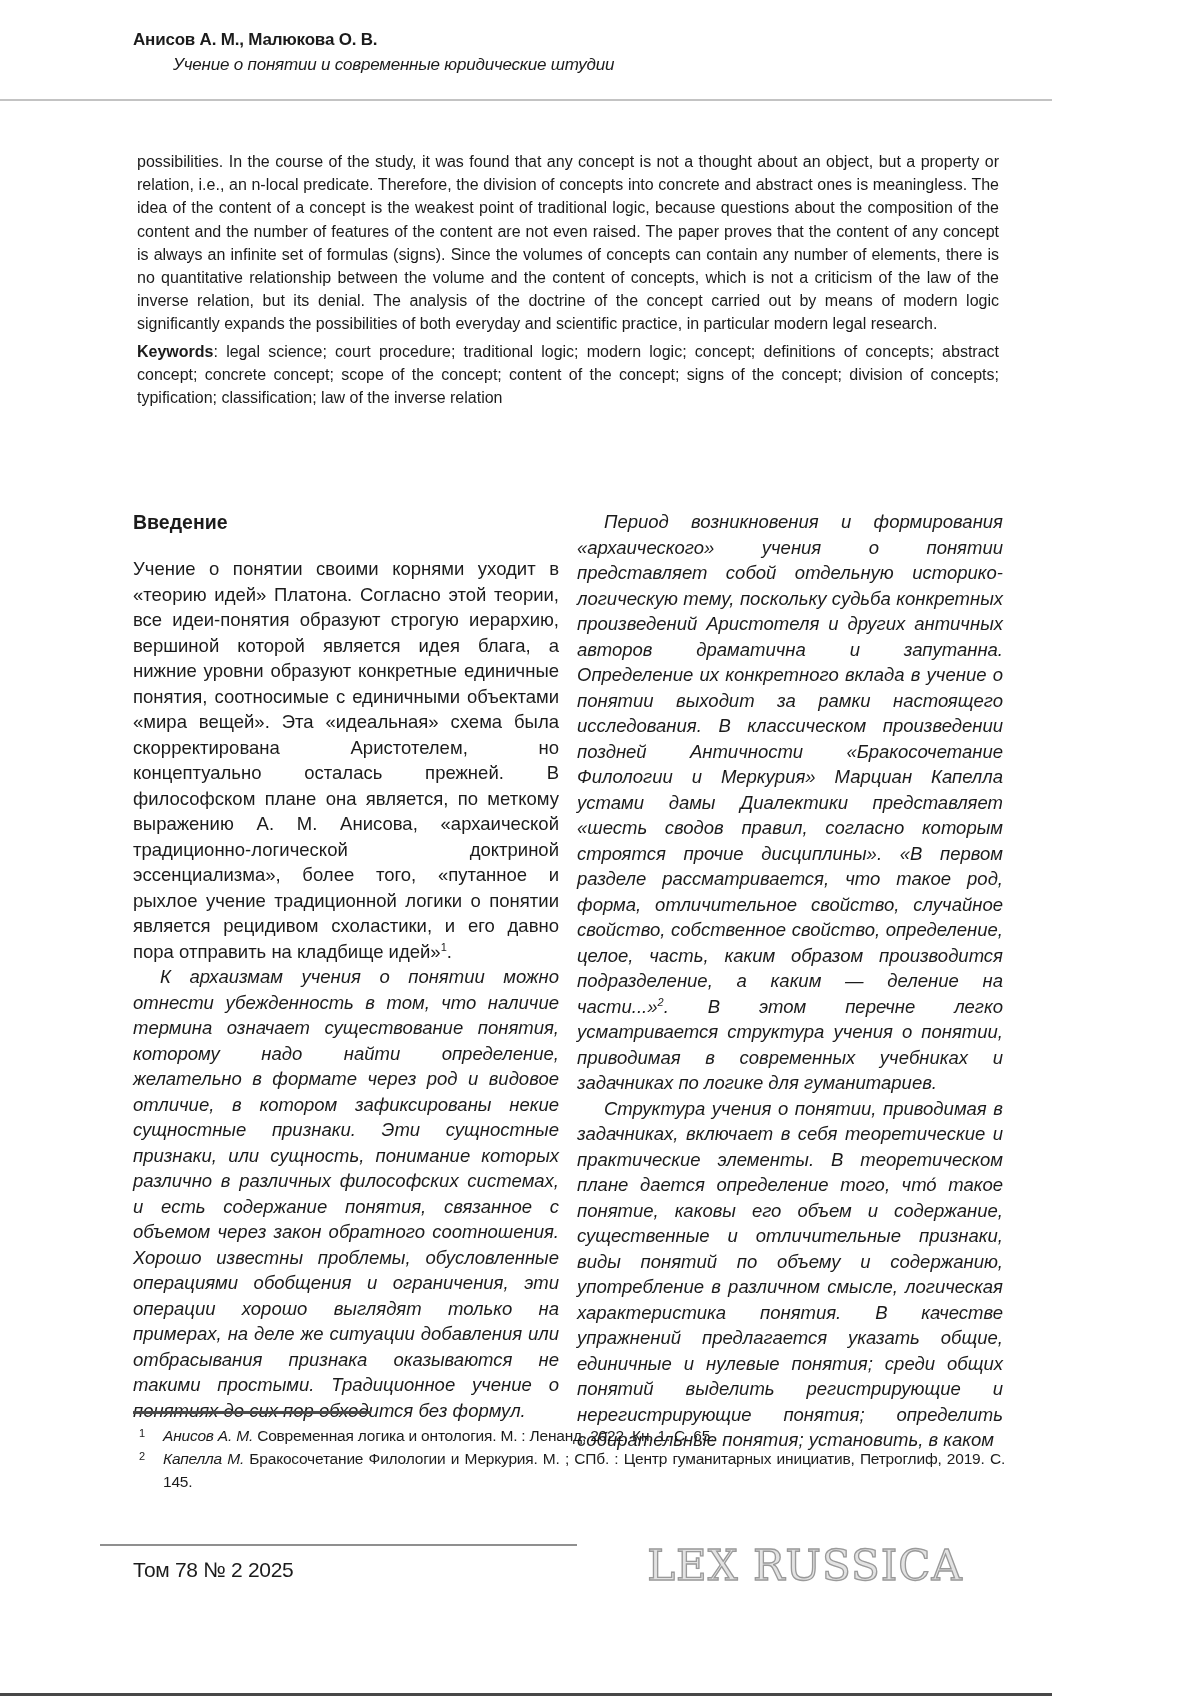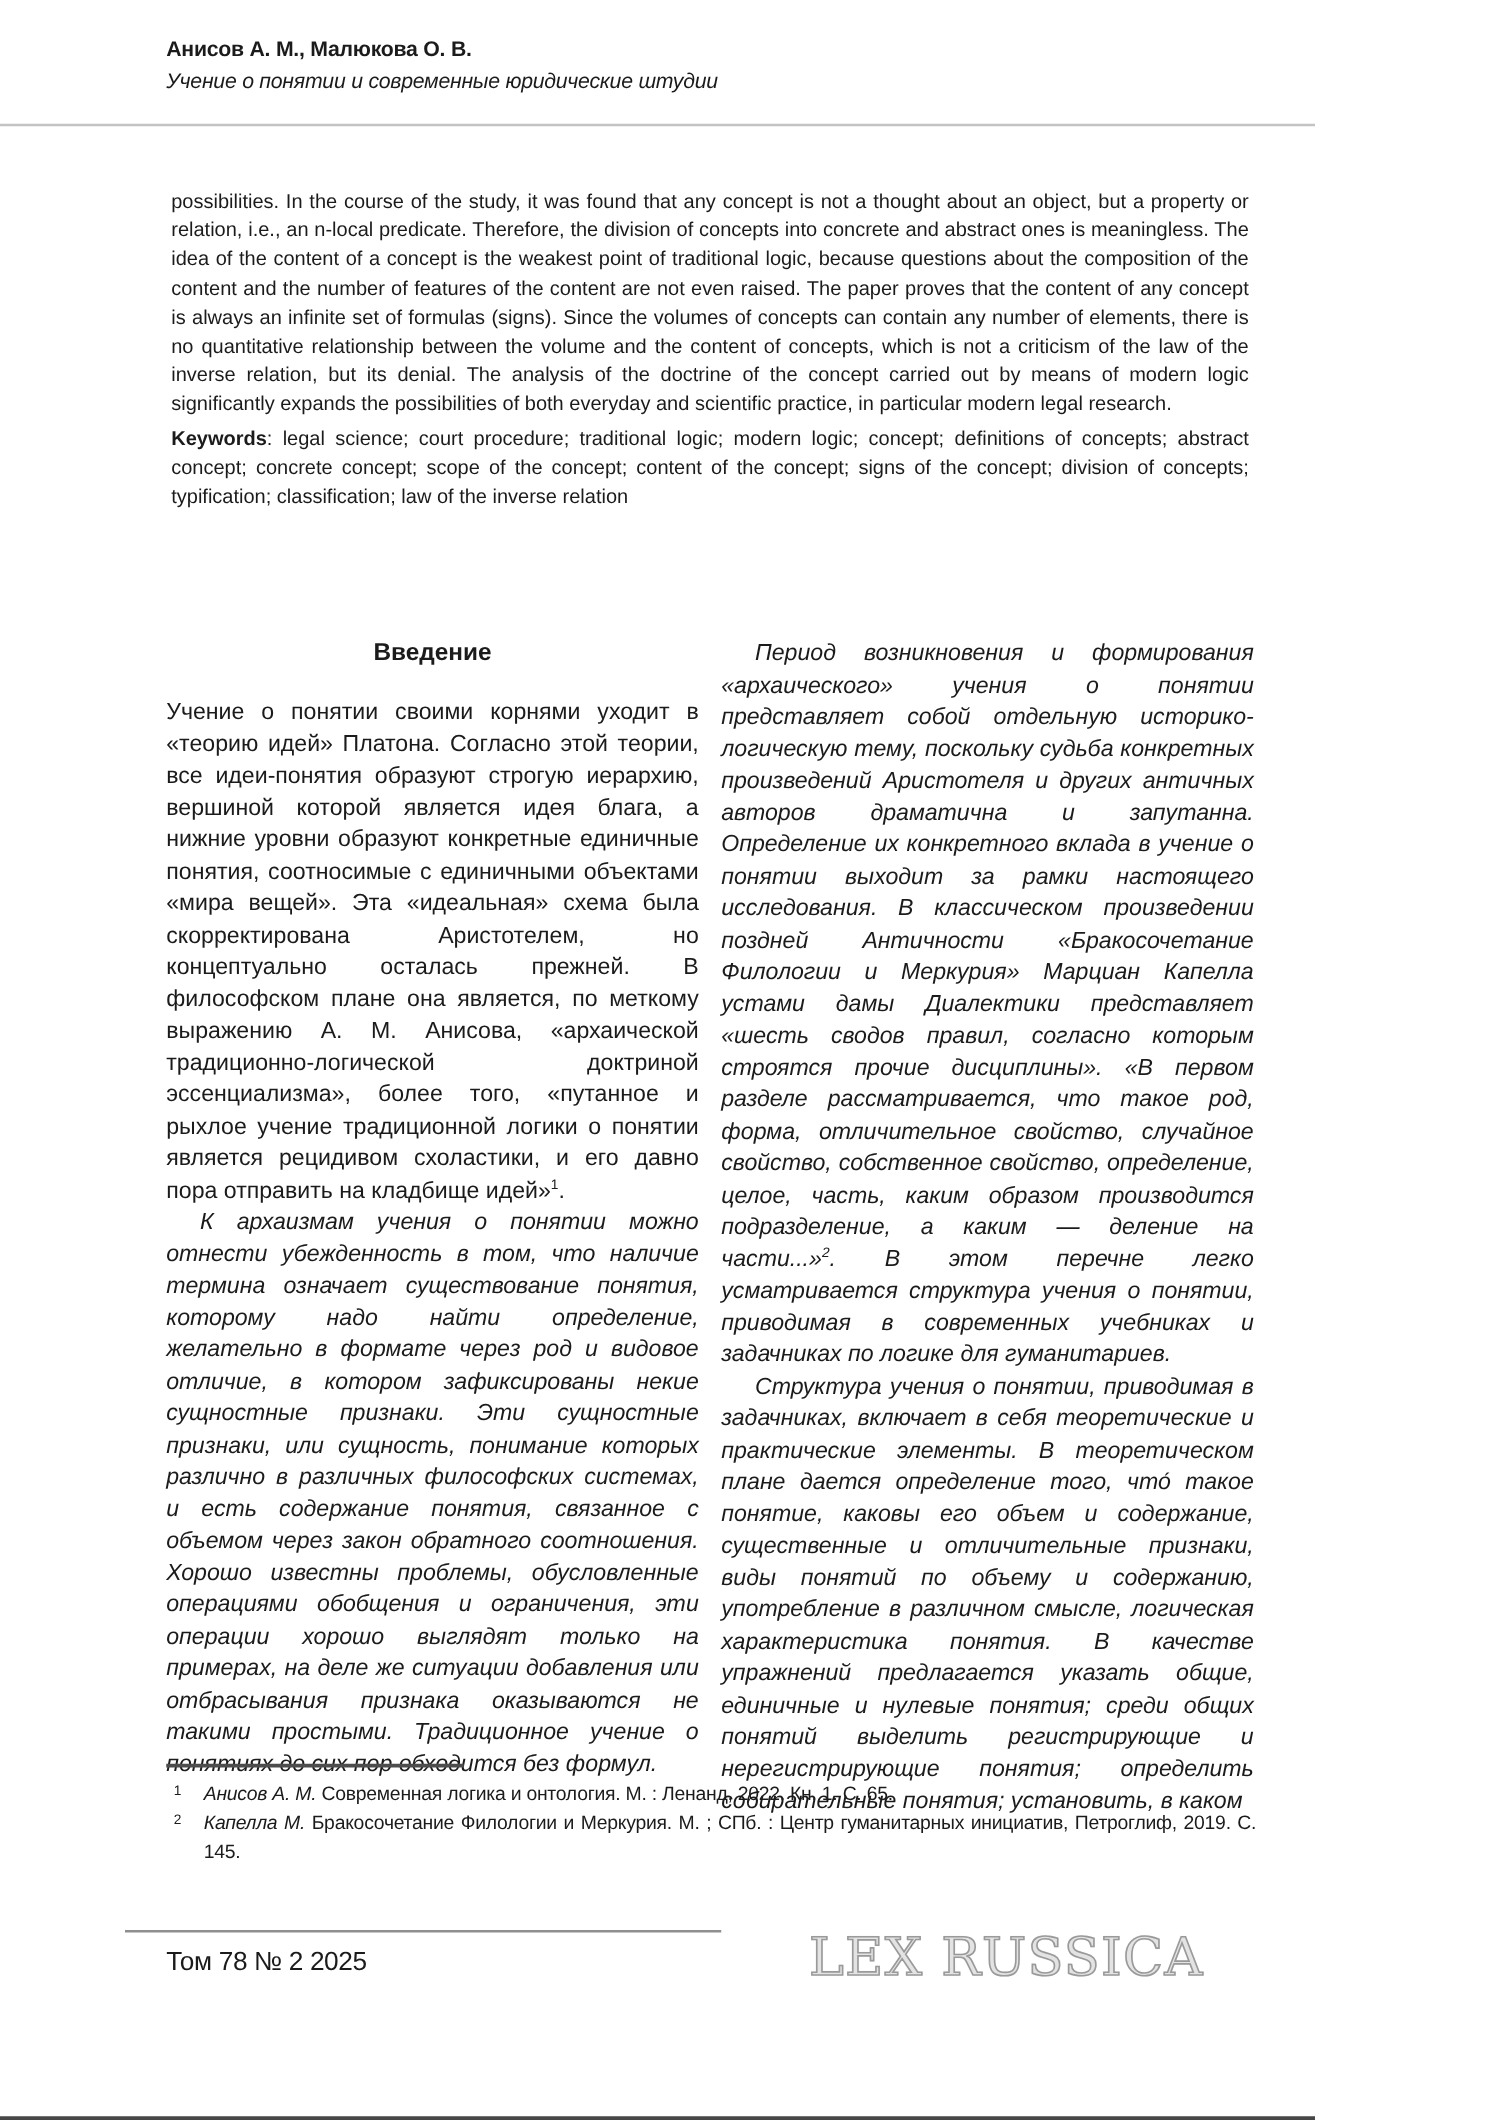--- a/index.html
+++ b/index.html
@@ -32,39 +32,39 @@
   .bottom-edge {
     position: absolute; left: 0; top: 1693px;
     width: 1200px; height: 3px; background: #474747;
   }
   
   .running-header {
     position: absolute; left: 133px; top: 27px; width: 870px;
     font-size: 17px; line-height: 25px; letter-spacing: -0.2px;
   }
   .running-header .authors { font-weight: bold; }
-  .running-header .doc-title { font-style: italic; }
+  .running-header .doc-title { font-style: italic; margin-left: 40px; }
   
   .top-block {
     position: absolute; left: 133px; top: 146px; width: 870px;
     font-size: 16px; line-height: 23.2px; text-align: justify;
   }
   .top-block p { margin: 4px; }
   .lbl { font-weight: bold; }
   .ital { font-style: italic; }
   
   .columns {
     position: absolute; left: 133px; top: 509px; width: 870px;
     display: flex; gap: 18px;
   }
   .col { width: 426px; font-size: 18.5px; line-height: 25.5px; text-align: justify; }
   .col p { margin: 0; }
   .section-heading {
     font-size: 19.5px; font-weight: bold; margin: 0 0 21px 0;
-    text-align: center; line-height: 26px;
+    text-align: left; line-height: 26px;
   }
   .indent { text-indent: 27px; font-style: italic; }
   sup.ref { font-size: 11px; line-height: 0; vertical-align: super; }
   
   .footnotes {
     position: absolute; left: 133px; top: 1424px; width: 872px;
     font-size: 15.5px; line-height: 23px; letter-spacing: -0.2px;
   }
   .footnote { position: relative; padding-left: 30px; text-align: justify; }
   .fn-marker {

